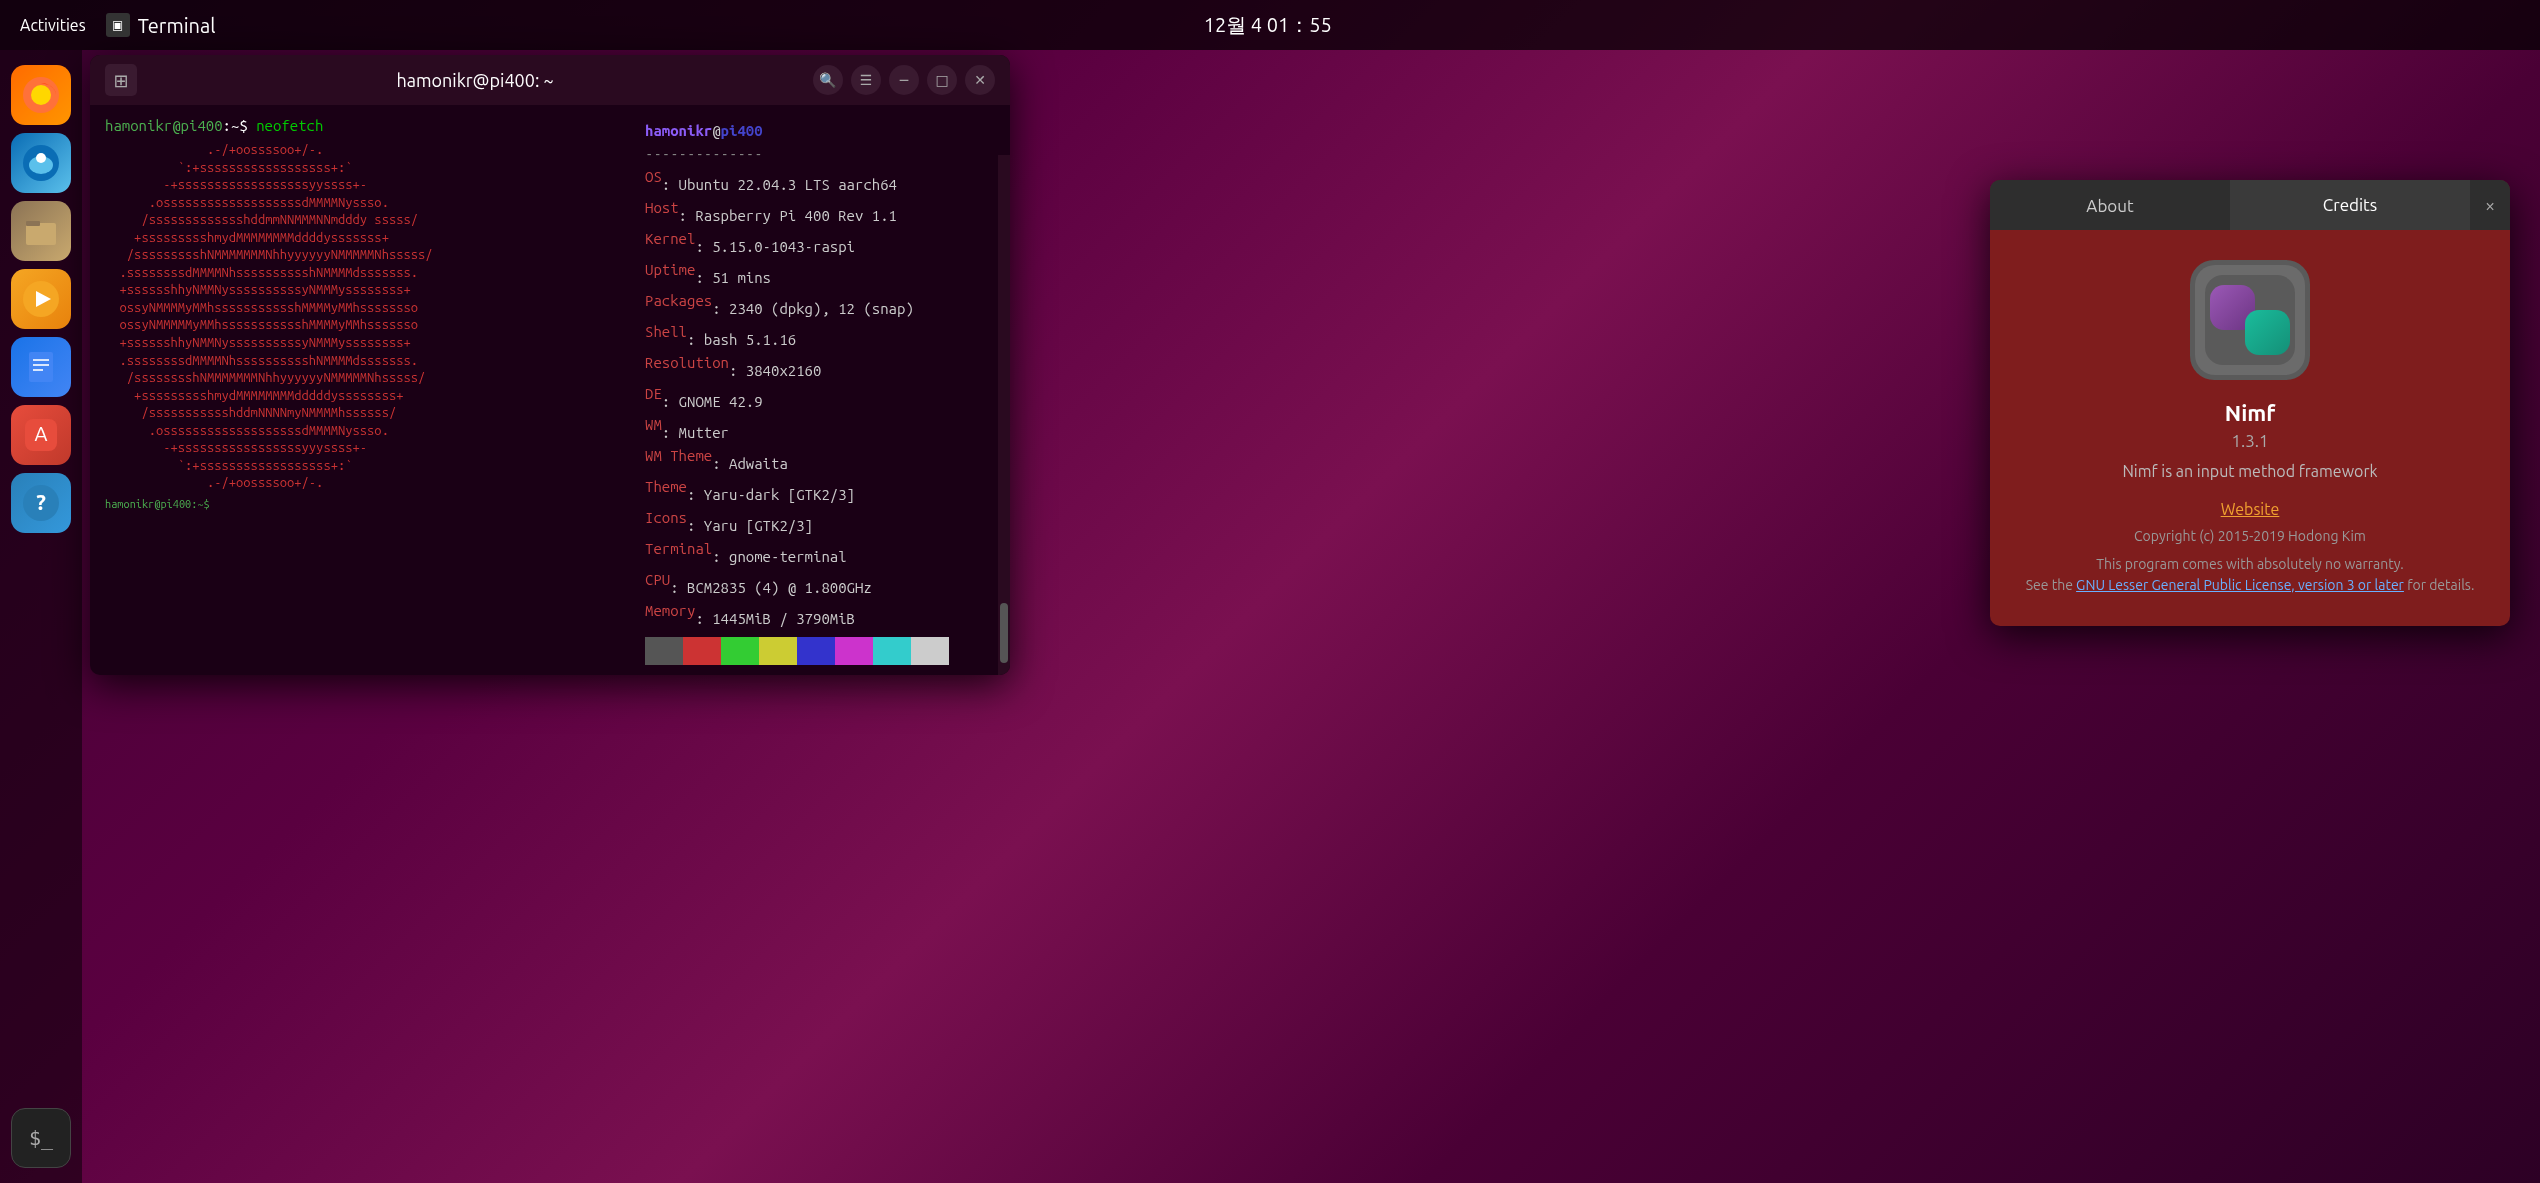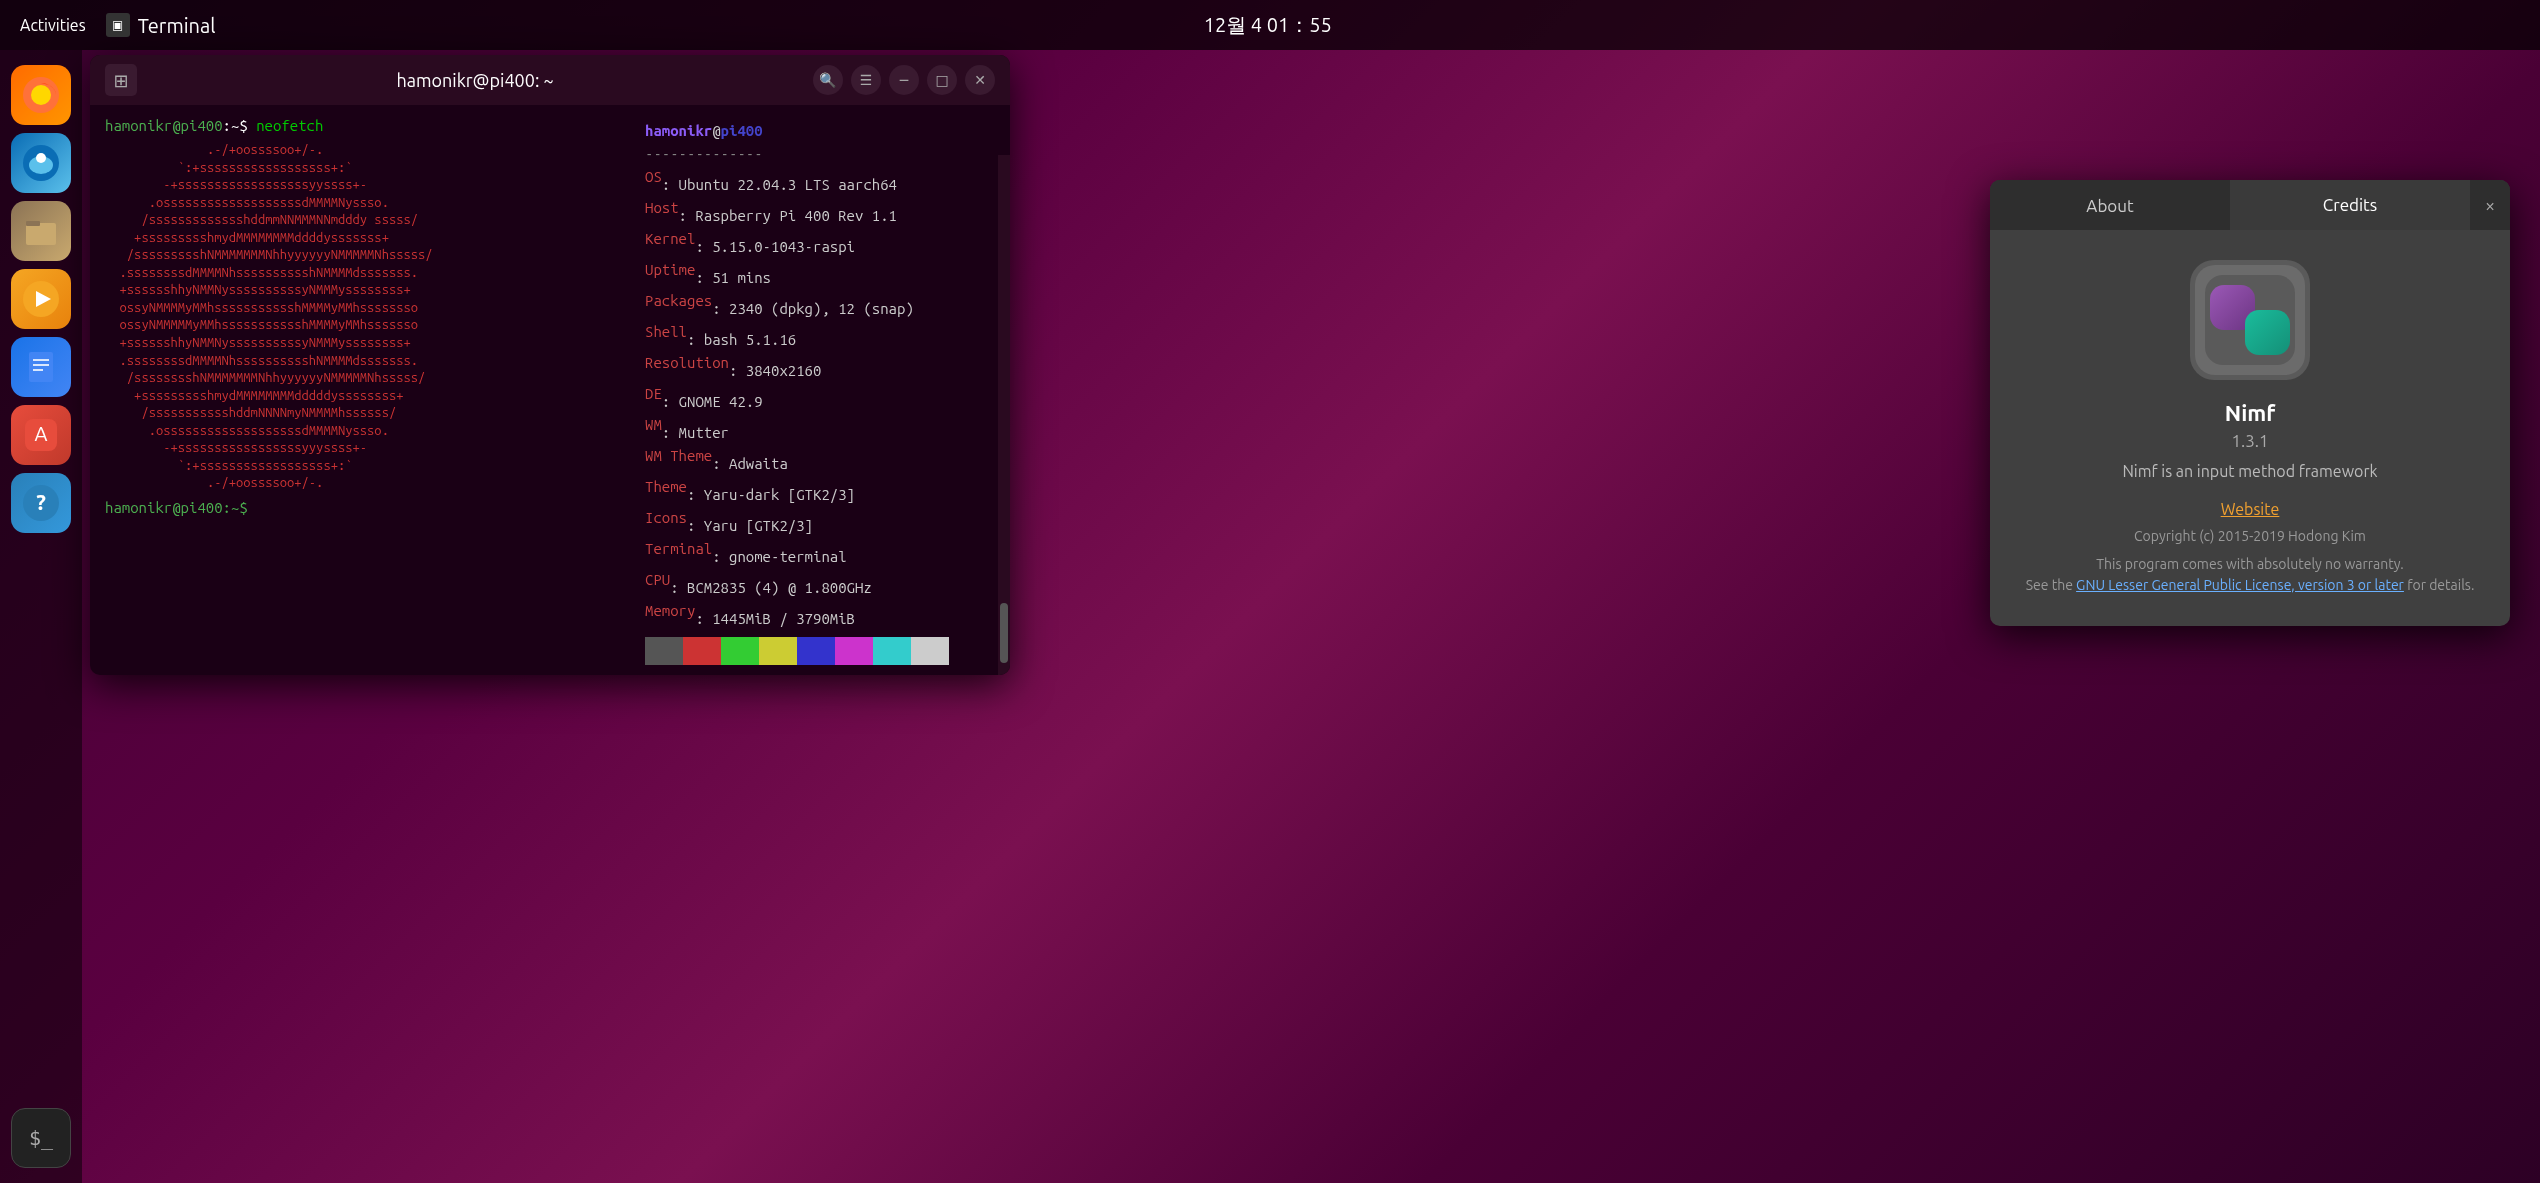--- a/index.html
+++ b/index.html
@@ -223,31 +223,31 @@
       height: 60px;
       background: #555;
       border-radius: 4px;
       margin: 2px auto;
       position: absolute;
       right: 2px;
       bottom: 10px;
     }
     .bottom-prompt {
       color: #4CAF50;
-      font-size: 15px;
+      font-size: 11px;
       padding: 5px 0;
     }
 
     
     .about-dialog {
       position: absolute;
       top: 180px;
       right: 30px;
       width: 520px;
-      background: #404040;
+      background: #7f1d1d;
       border-radius: 10px;
       box-shadow: 0 10px 40px rgba(0,0,0,0.8);
       overflow: hidden;
     }
     .about-titlebar {
       display: flex;
       align-items: center;
       background: #2e2e2e;
       padding: 0;
       height: 50px;

